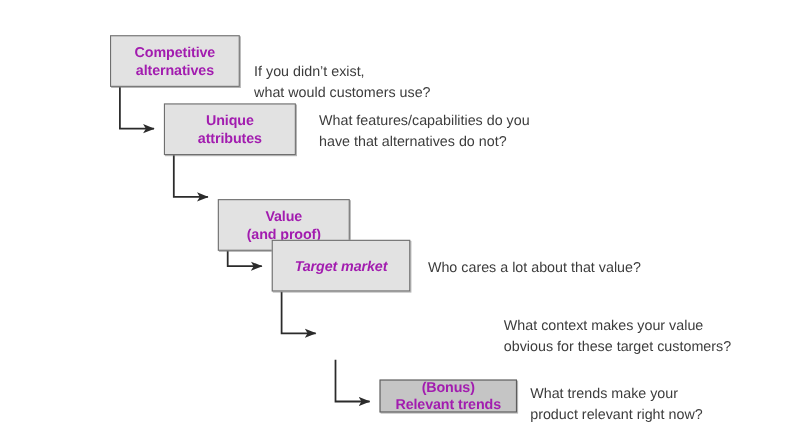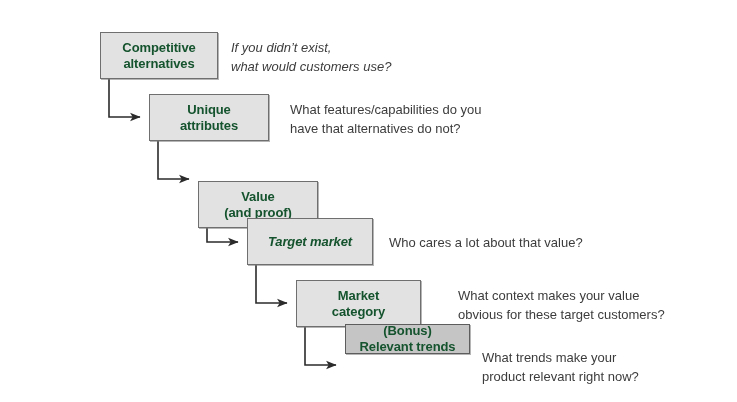--- a/index.html
+++ b/index.html
@@ -32,21 +32,21 @@
     position: absolute;
     box-sizing: border-box;
     border: 1px solid #6f6f6f;
     background: #e2e2e2;
     box-shadow: 1px 1px 0 rgba(120,120,120,0.55);
     display: flex;
     flex-direction: column;
     align-items: center;
     justify-content: center;
     text-align: center;
-    color: #14532d;
+    color: #a21caf;
     font-weight: bold;
     font-size: 13px;
     line-height: 16px;
     letter-spacing: -0.1px;
   }
   .step-box.bonus {
     background: #c5c5c5;
     border-color: #5d5d5d;
   }
   .step-line {
@@ -85,21 +85,21 @@
 
     <path d="M256,265 L256,303 L287,303" fill="none" stroke="#2b2b2b" stroke-width="1.6" marker-end="url(#arrowhead)"></path>
 
     <path d="M305,327 L305,365 L336,365" fill="none" stroke="#2b2b2b" stroke-width="1.6" marker-end="url(#arrowhead)"></path>
   </svg>
 
   <div class="step-box" style="left:100px; top:32px; width:118px; height:47px;">
     <span class="step-line">Competitive</span>
     <span class="step-line">alternatives</span>
   </div>
-  <div class="annotation" style="left:231px; top:38px;font-style:italic;">
+  <div class="annotation" style="left:231px; top:55px;">
     <span class="ann-line">If you didn’t exist,</span>
     <span class="ann-line">what would customers use?</span>
   </div>
 
   <div class="step-box" style="left:149px; top:94px; width:120px; height:47px;">
     <span class="step-line">Unique</span>
     <span class="step-line">attributes</span>
   </div>
   <div class="annotation" style="left:290px; top:100px;">
     <span class="ann-line">What features/capabilities do you</span>
@@ -111,30 +111,26 @@
     <span class="step-line">(and proof)</span>
   </div>
 
   <div class="step-box" style="left:247px; top:218px; width:126px; height:47px;font-style:italic;">
     <span class="step-line">Target market</span>
   </div>
   <div class="annotation" style="left:389px; top:233px;">
     <span class="ann-line">Who cares a lot about that value?</span>
   </div>
 
-  <div class="step-box" style="left:296px; top:280px; width:125px; height:47px;">
-    <span class="step-line">Market</span>
-    <span class="step-line">category</span>
-  </div>
   <div class="annotation" style="left:430px; top:286px;margin-left:28px;">
     <span class="ann-line">What context makes your value</span>
     <span class="ann-line">obvious for these target customers?</span>
   </div>
 
-  <div class="step-box bonus" style="left:345px; top:324px; width:125px; height:30px;">
+  <div class="step-box bonus" style="left:345px; top:345px; width:125px; height:30px;">
     <span class="step-line">(Bonus)</span>
     <span class="step-line">Relevant trends</span>
   </div>
   <div class="annotation" style="left:482px; top:348px;">
     <span class="ann-line">What trends make your</span>
     <span class="ann-line">product relevant right now?</span>
   </div>
 
 </div>
 

